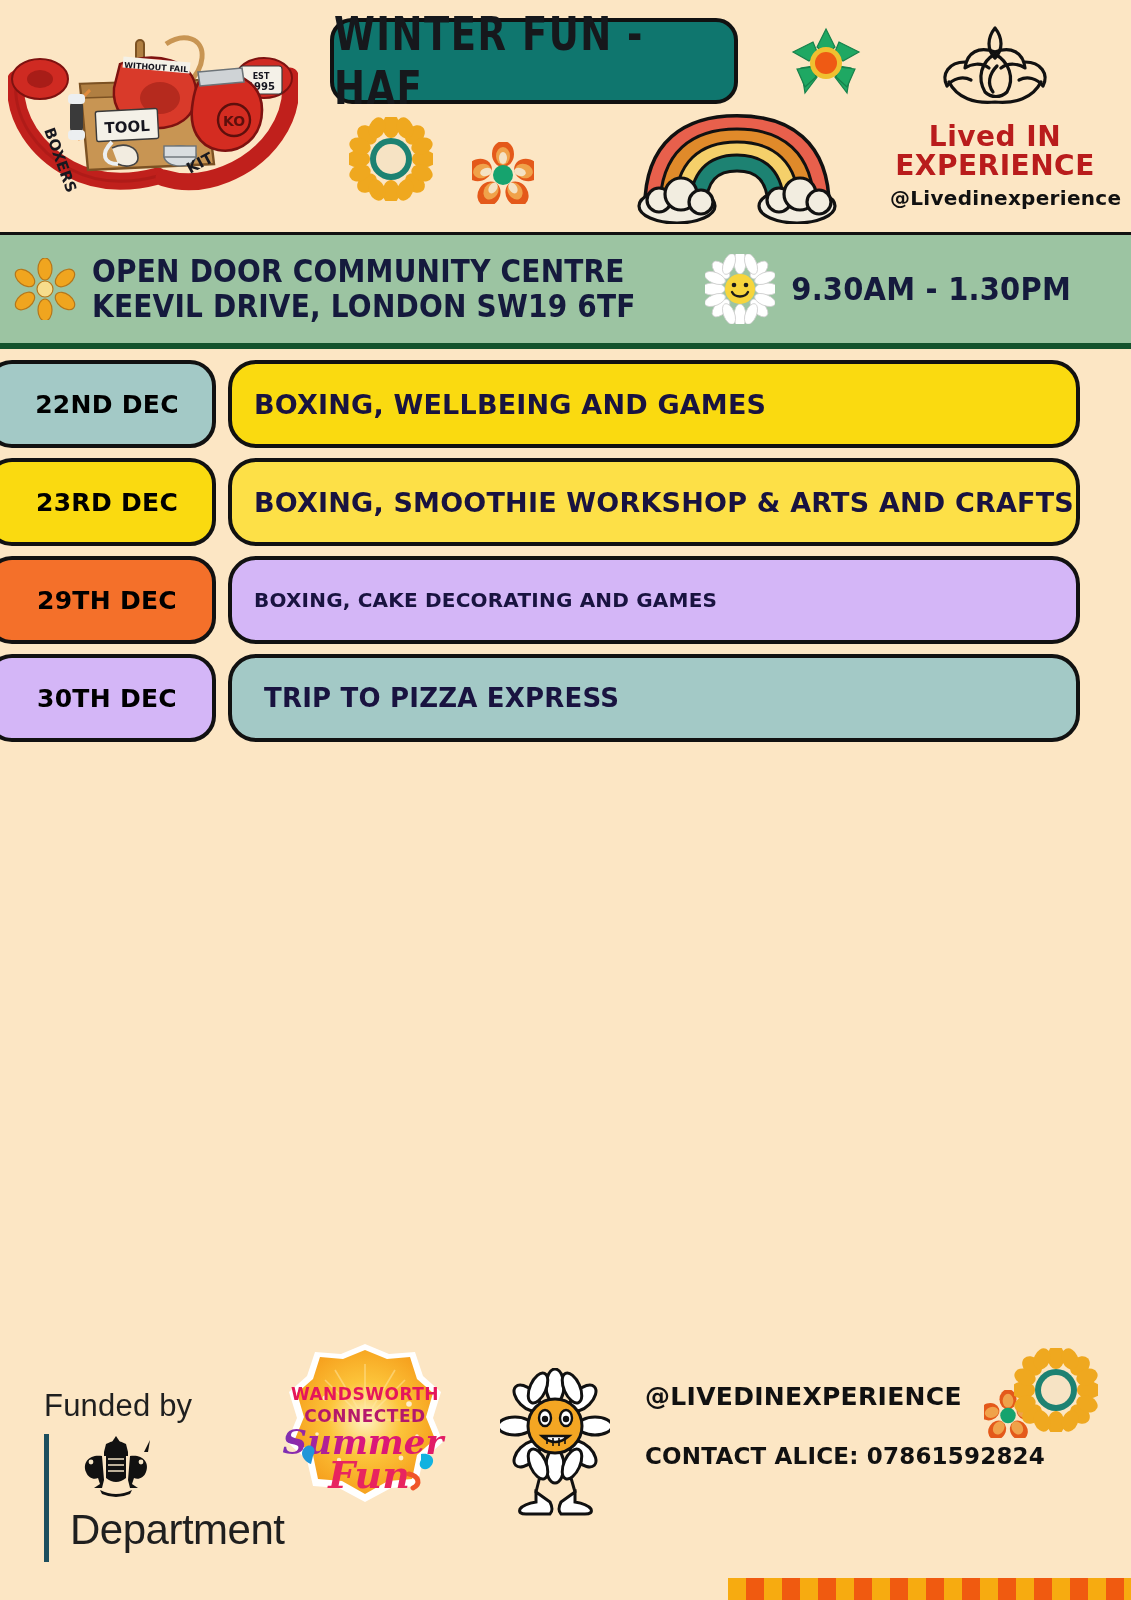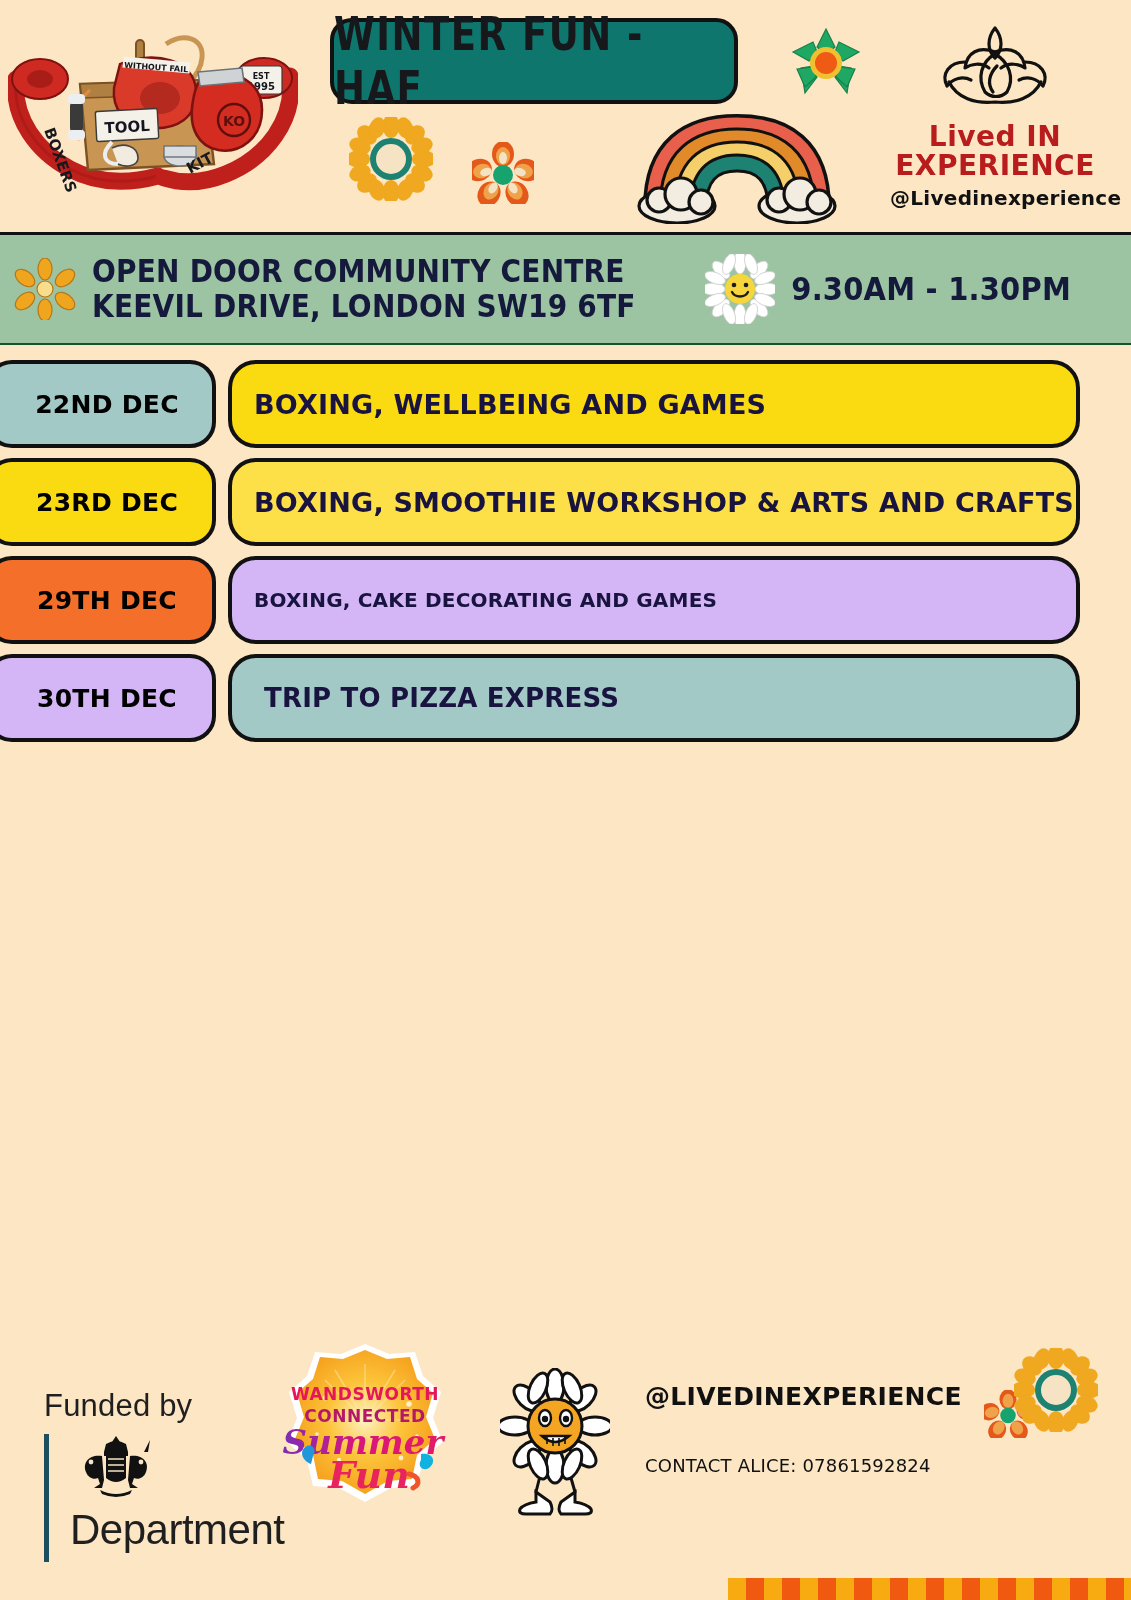--- a/index.html
+++ b/index.html
@@ -37,21 +37,21 @@
     font-size:28px;line-height:1.05;color:#b91c1c;margin-top:14px;letter-spacing:0.5px;
   }
   .lie-handle{
     font-family:"DejaVu Sans", sans-serif;font-weight:700;
     font-size:20px;color:#111;margin-top:5px;letter-spacing:0.3px;
   }
 
   
   .banner{
     position:absolute;left:0;top:232px;width:1131px;height:108px;
-    background:#9cc4a2;border-top:3px solid #111;border-bottom:2px solid #14532d;
+    background:#9cc4a2;border-top:3px solid #111;border-bottom:6px solid #14532d;
     display:flex;align-items:center;
   }
   .banner-flower{width:62px;height:62px;margin-left:14px;flex:0 0 auto;}
   .banner-address{
     margin-left:16px;color:#151a3d;
     font-family:"DejaVu Sans", sans-serif;font-weight:700;
     font-size:28px;line-height:1.12;letter-spacing:0.2px;
     transform:scaleY(1.12);transform-origin:left center;
   }
   .banner-right{display:flex;align-items:center;margin-left:auto;margin-right:60px;}
@@ -103,22 +103,22 @@
     font-size:42px;color:#1f1f1f;margin-top:6px;letter-spacing:-0.5px;
   }
   .sf-logo{position:absolute;left:283px;top:12px;width:164px;height:164px;}
   .daisy-guy{position:absolute;left:500px;top:38px;width:110px;height:150px;}
   .contact{position:absolute;left:645px;top:52px;}
   .handle-big{
     font-family:"DejaVu Sans", sans-serif;font-weight:700;
     font-size:25px;color:#111;letter-spacing:0.3px;
   }
   .contact-line{
-    font-family:"DejaVu Sans", sans-serif;font-weight:400;
-    font-size:18px;color:#111;margin-top:44px;letter-spacing:0.2px;
+    font-family:"DejaVu Sans", sans-serif;font-weight:700;
+    font-size:23px;color:#111;margin-top:32px;letter-spacing:0.2px;
   }
   .f-small{position:absolute;left:984px;top:60px;width:48px;height:48px;}
   .f-big{position:absolute;left:1014px;top:18px;width:84px;height:84px;}
 
   .checker{
     position:absolute;left:728px;top:1578px;width:403px;height:22px;
     background:repeating-linear-gradient(to right,
       #f7ab10 0 18px, #f05a10 18px 36px);
   }
 </style>

